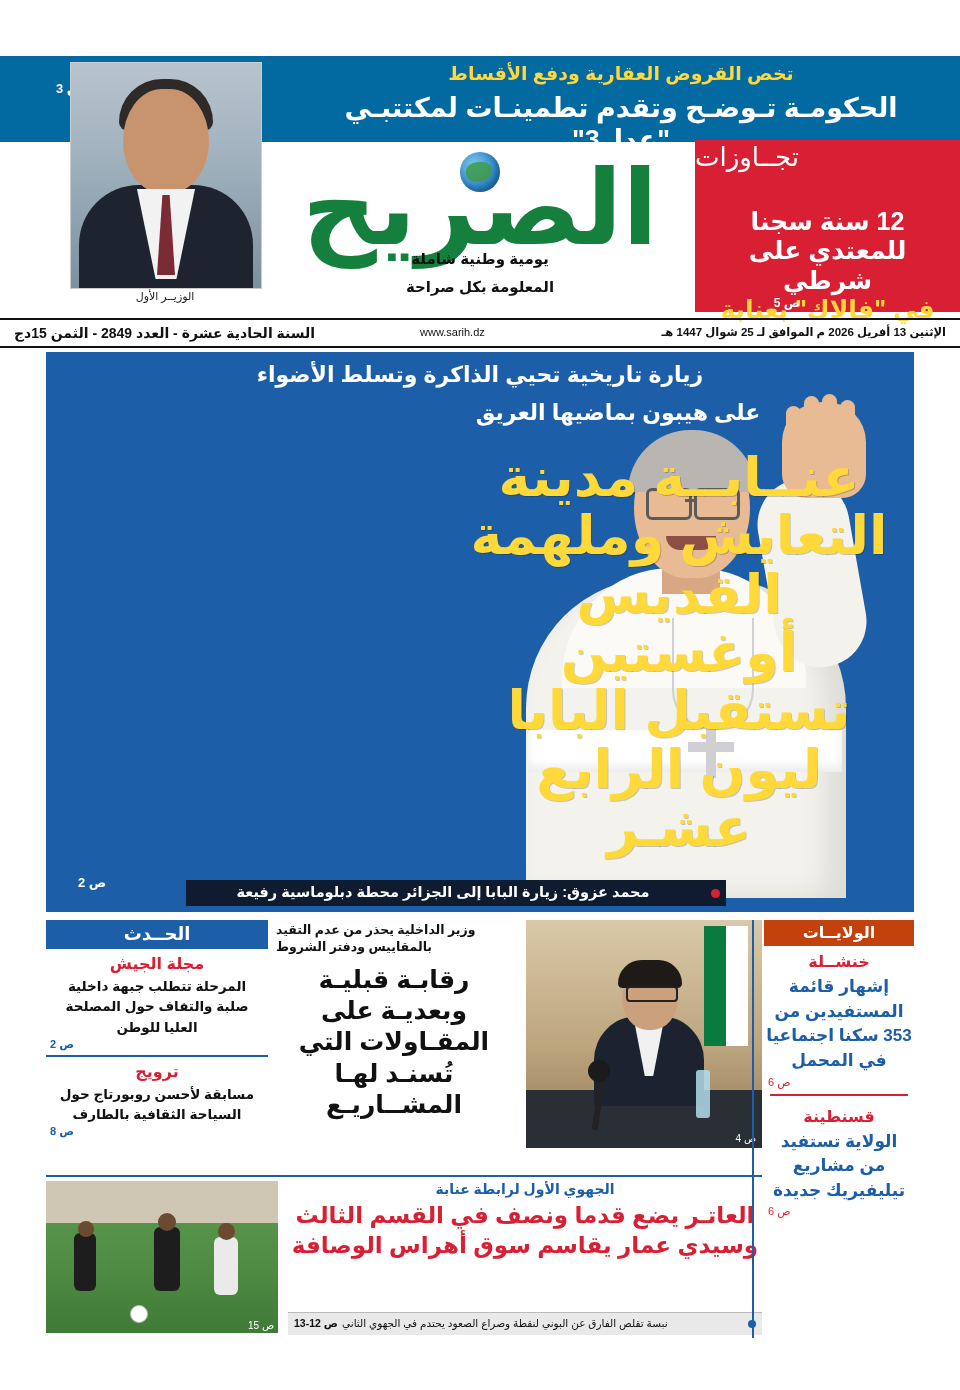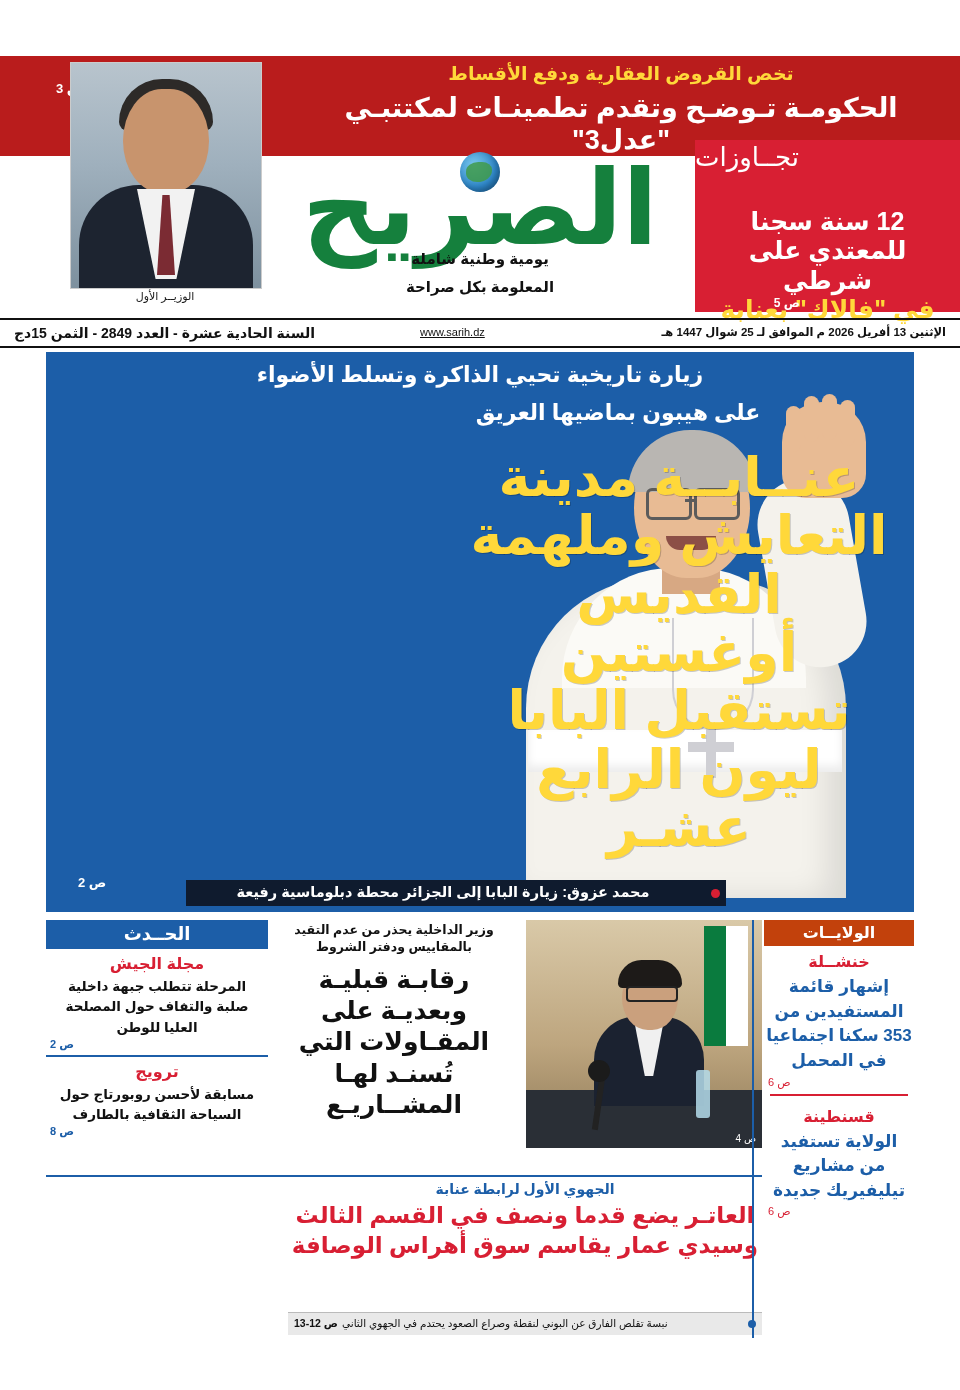--- a/index.html
+++ b/index.html
@@ -7,22 +7,22 @@
     width:960px;height:1390px;
     background:#ffffff;
     font-family:"Liberation Sans","DejaVu Sans",sans-serif;
     overflow:hidden;
     position:relative;
   }
   .page{position:relative;width:960px;height:1390px;background:#fff;}
 
   
   .top-banner{
-    position:absolute;left:0;top:56px;width:960px;height:100px;
-    background:#b91c1c;
+    position:absolute;left:0;top:56px;width:960px;height:86px;
+    background:#0369a1;
   }
   .top-banner .line1{
     position:absolute;right:18px;top:6px;left:300px;
     text-align:center;color:#ffd83a;font-weight:bold;font-size:19px;
     letter-spacing:0px;
   }
   .top-banner .line2{
     position:absolute;right:18px;top:36px;left:300px;
     text-align:center;color:#ffffff;font-weight:bold;font-size:27px;
   }
@@ -104,21 +104,21 @@
   .rr-pg{
     position:absolute;right:160px;bottom:2px;color:#fff;font-size:12px;font-weight:bold;
   }
 
   
   .infobar{
     position:absolute;left:0;top:318px;width:960px;height:26px;
     border-top:2px solid #111;border-bottom:2px solid #111;
   }
   .infobar .right-txt{position:absolute;right:14px;top:5px;font-size:11.5px;color:#111;font-weight:bold;}
-  .infobar .web{position:absolute;left:420px;top:6px;font-size:11px;color:#111;text-decoration:underline;}
+  .infobar .web{position:absolute;left:420px;top:6px;font-size:11px;color:#111;}
   .infobar .left-txt{position:absolute;left:14px;top:5px;font-size:14px;color:#111;font-weight:bold;}
 
   
   .feature{
     position:absolute;left:46px;top:352px;width:868px;height:560px;
     background:#1c5ea8;overflow:hidden;
   }
   .feature .kicker1{
     position:absolute;right:24px;top:10px;left:24px;text-align:center;
     color:#ffffff;font-size:22px;font-weight:bold;
@@ -218,21 +218,21 @@
   .ctp-glass{position:absolute;left:100px;top:66px;width:48px;height:12px;border:2px solid #222;border-radius:4px;}
   .ctp-mic{position:absolute;left:70px;top:150px;width:6px;height:60px;background:#222;transform:rotate(8deg);}
   .ctp-mic2{position:absolute;left:62px;top:140px;width:22px;height:22px;border-radius:50%;background:#1b1b1b;}
   .ctp-flag{position:absolute;right:14px;top:6px;width:44px;height:120px;background:linear-gradient(90deg,#0a7b3e 50%,#fff 50%);}
   .ctp-bottle{position:absolute;left:170px;top:150px;width:14px;height:48px;background:rgba(180,220,235,.85);border-radius:3px;}
   .ctp-cap{position:absolute;right:6px;bottom:4px;font-size:10px;color:#fff;}
   .ct-text{
     position:absolute;right:250px;top:0;width:236px;
   }
   .ct-kicker{
-    text-align:center;font-size:12.5px;color:#111;line-height:1.35;font-weight:bold;padding-top:2px;
+    text-align:left;font-size:12.5px;color:#111;line-height:1.35;font-weight:bold;padding-top:2px;
   }
   .ct-head{
     text-align:center;font-size:25px;font-weight:bold;color:#111;line-height:1.25;padding-top:8px;
   }
 
   
   .sports{position:absolute;left:46px;top:1175px;width:716px;height:160px;border-top:2px solid #1c5ea8;}
   .sp-photo{position:absolute;left:0;top:4px;width:232px;height:152px;background:#3e7c3c;overflow:hidden;}
   .sp-grass{position:absolute;inset:0;background:linear-gradient(180deg,#5f9b4f 0%,#4e8a42 60%,#3f7a38 100%);}
   .sp-wall{position:absolute;left:0;top:0;width:232px;height:42px;background:#cfc7b4;}
@@ -370,20 +370,32 @@
       <div class="ctp-bottle"></div>
       <div class="ctp-cap">ص 4</div>
     </div>
     <div class="ct-text">
       <div class="ct-kicker">وزير الداخلية يحذر من عدم التقيد بالمقاييس ودفتر الشروط</div>
       <div class="ct-head">رقابـة قبليـة وبعديـة على المقـاولات التي تُسنـد لهـا المشــاريـع</div>
     </div>
   </div>
 
   <div class="sports">
+    <div class="sp-photo">
+      <div class="sp-grass"></div>
+      <div class="sp-wall"></div>
+      <div class="sp-p1"></div>
+      <div class="sp-p1h"></div>
+      <div class="sp-p2"></div>
+      <div class="sp-p2h"></div>
+      <div class="sp-p3"></div>
+      <div class="sp-p3h"></div>
+      <div class="sp-ball"></div>
+      <div class="sp-pg">ص 15</div>
+    </div>
     <div class="sp-text">
       <div class="sp-kicker">الجهوي الأول لرابطة عنابة</div>
       <div class="sp-head">العاتـر يضع قدما ونصف في القسم الثالث وسيدي عمار يقاسم سوق أهراس الوصافة</div>
     </div>
     <div class="sp-strip">
       <div class="dot"></div>
       <div class="t">نبسة تقلص الفارق عن البوني لنقطة وصراع الصعود يحتدم في الجهوي الثاني</div>
       <div class="pg">ص 12-13</div>
     </div>
   </div>

